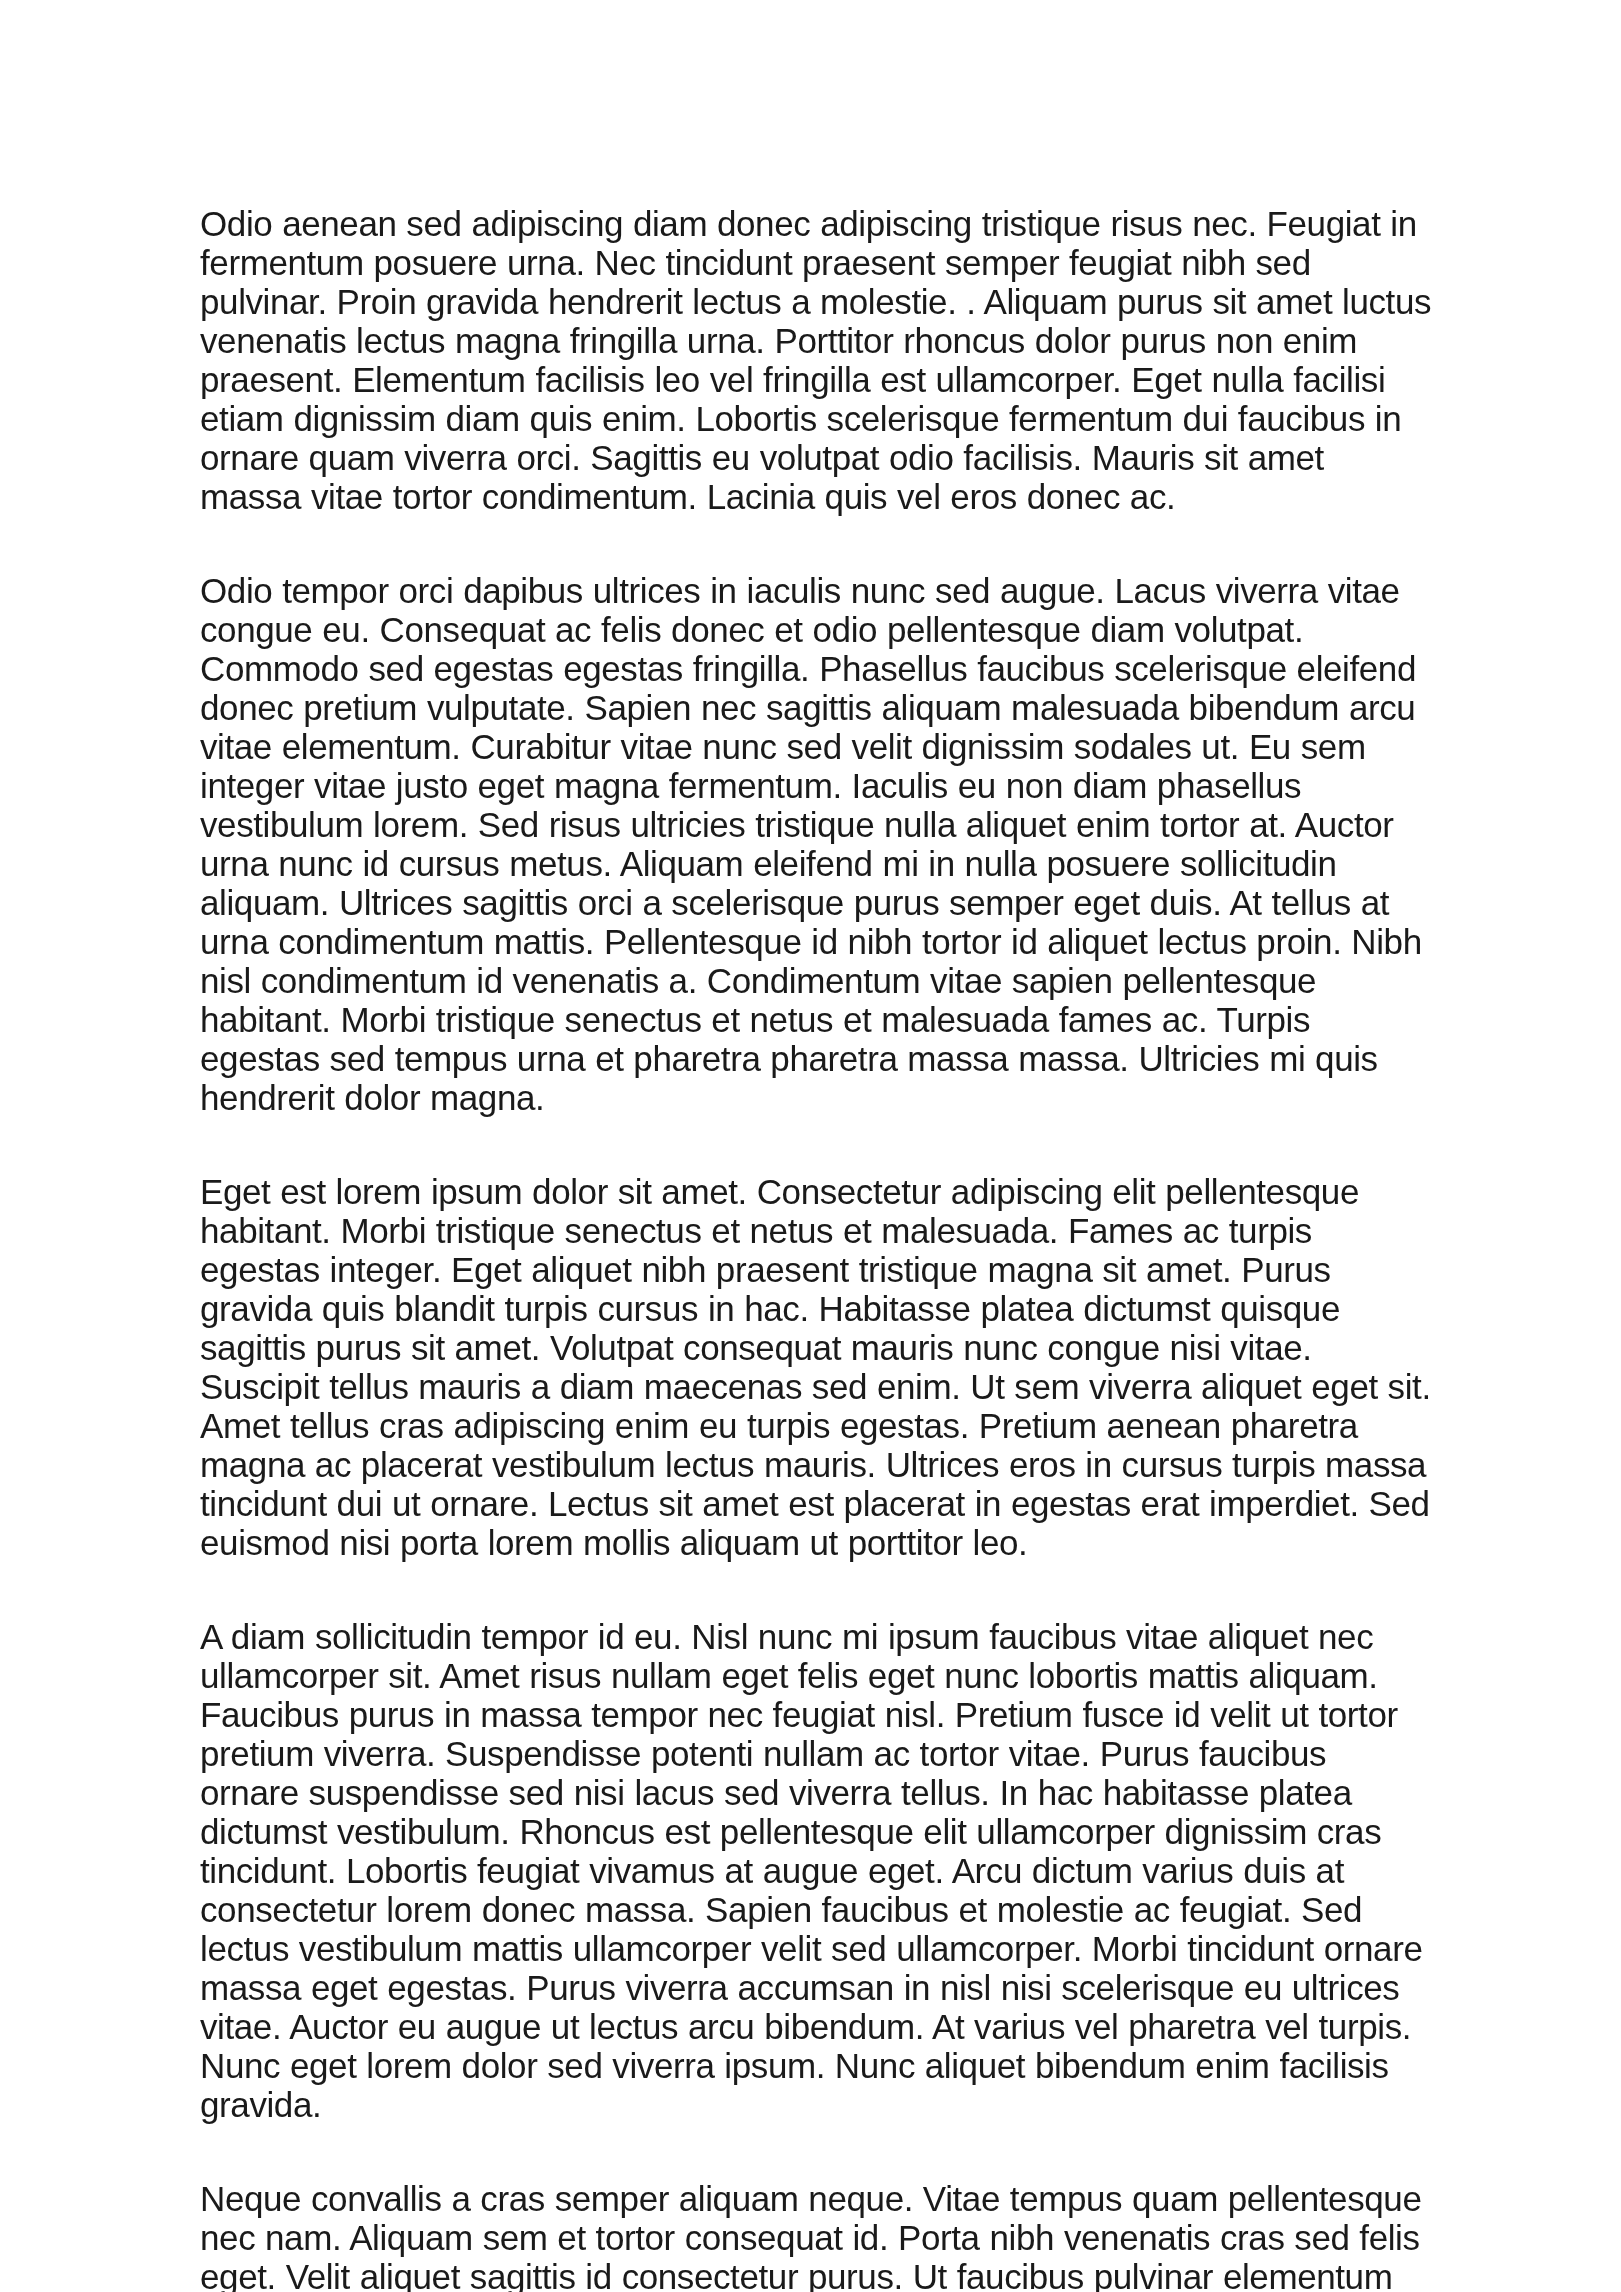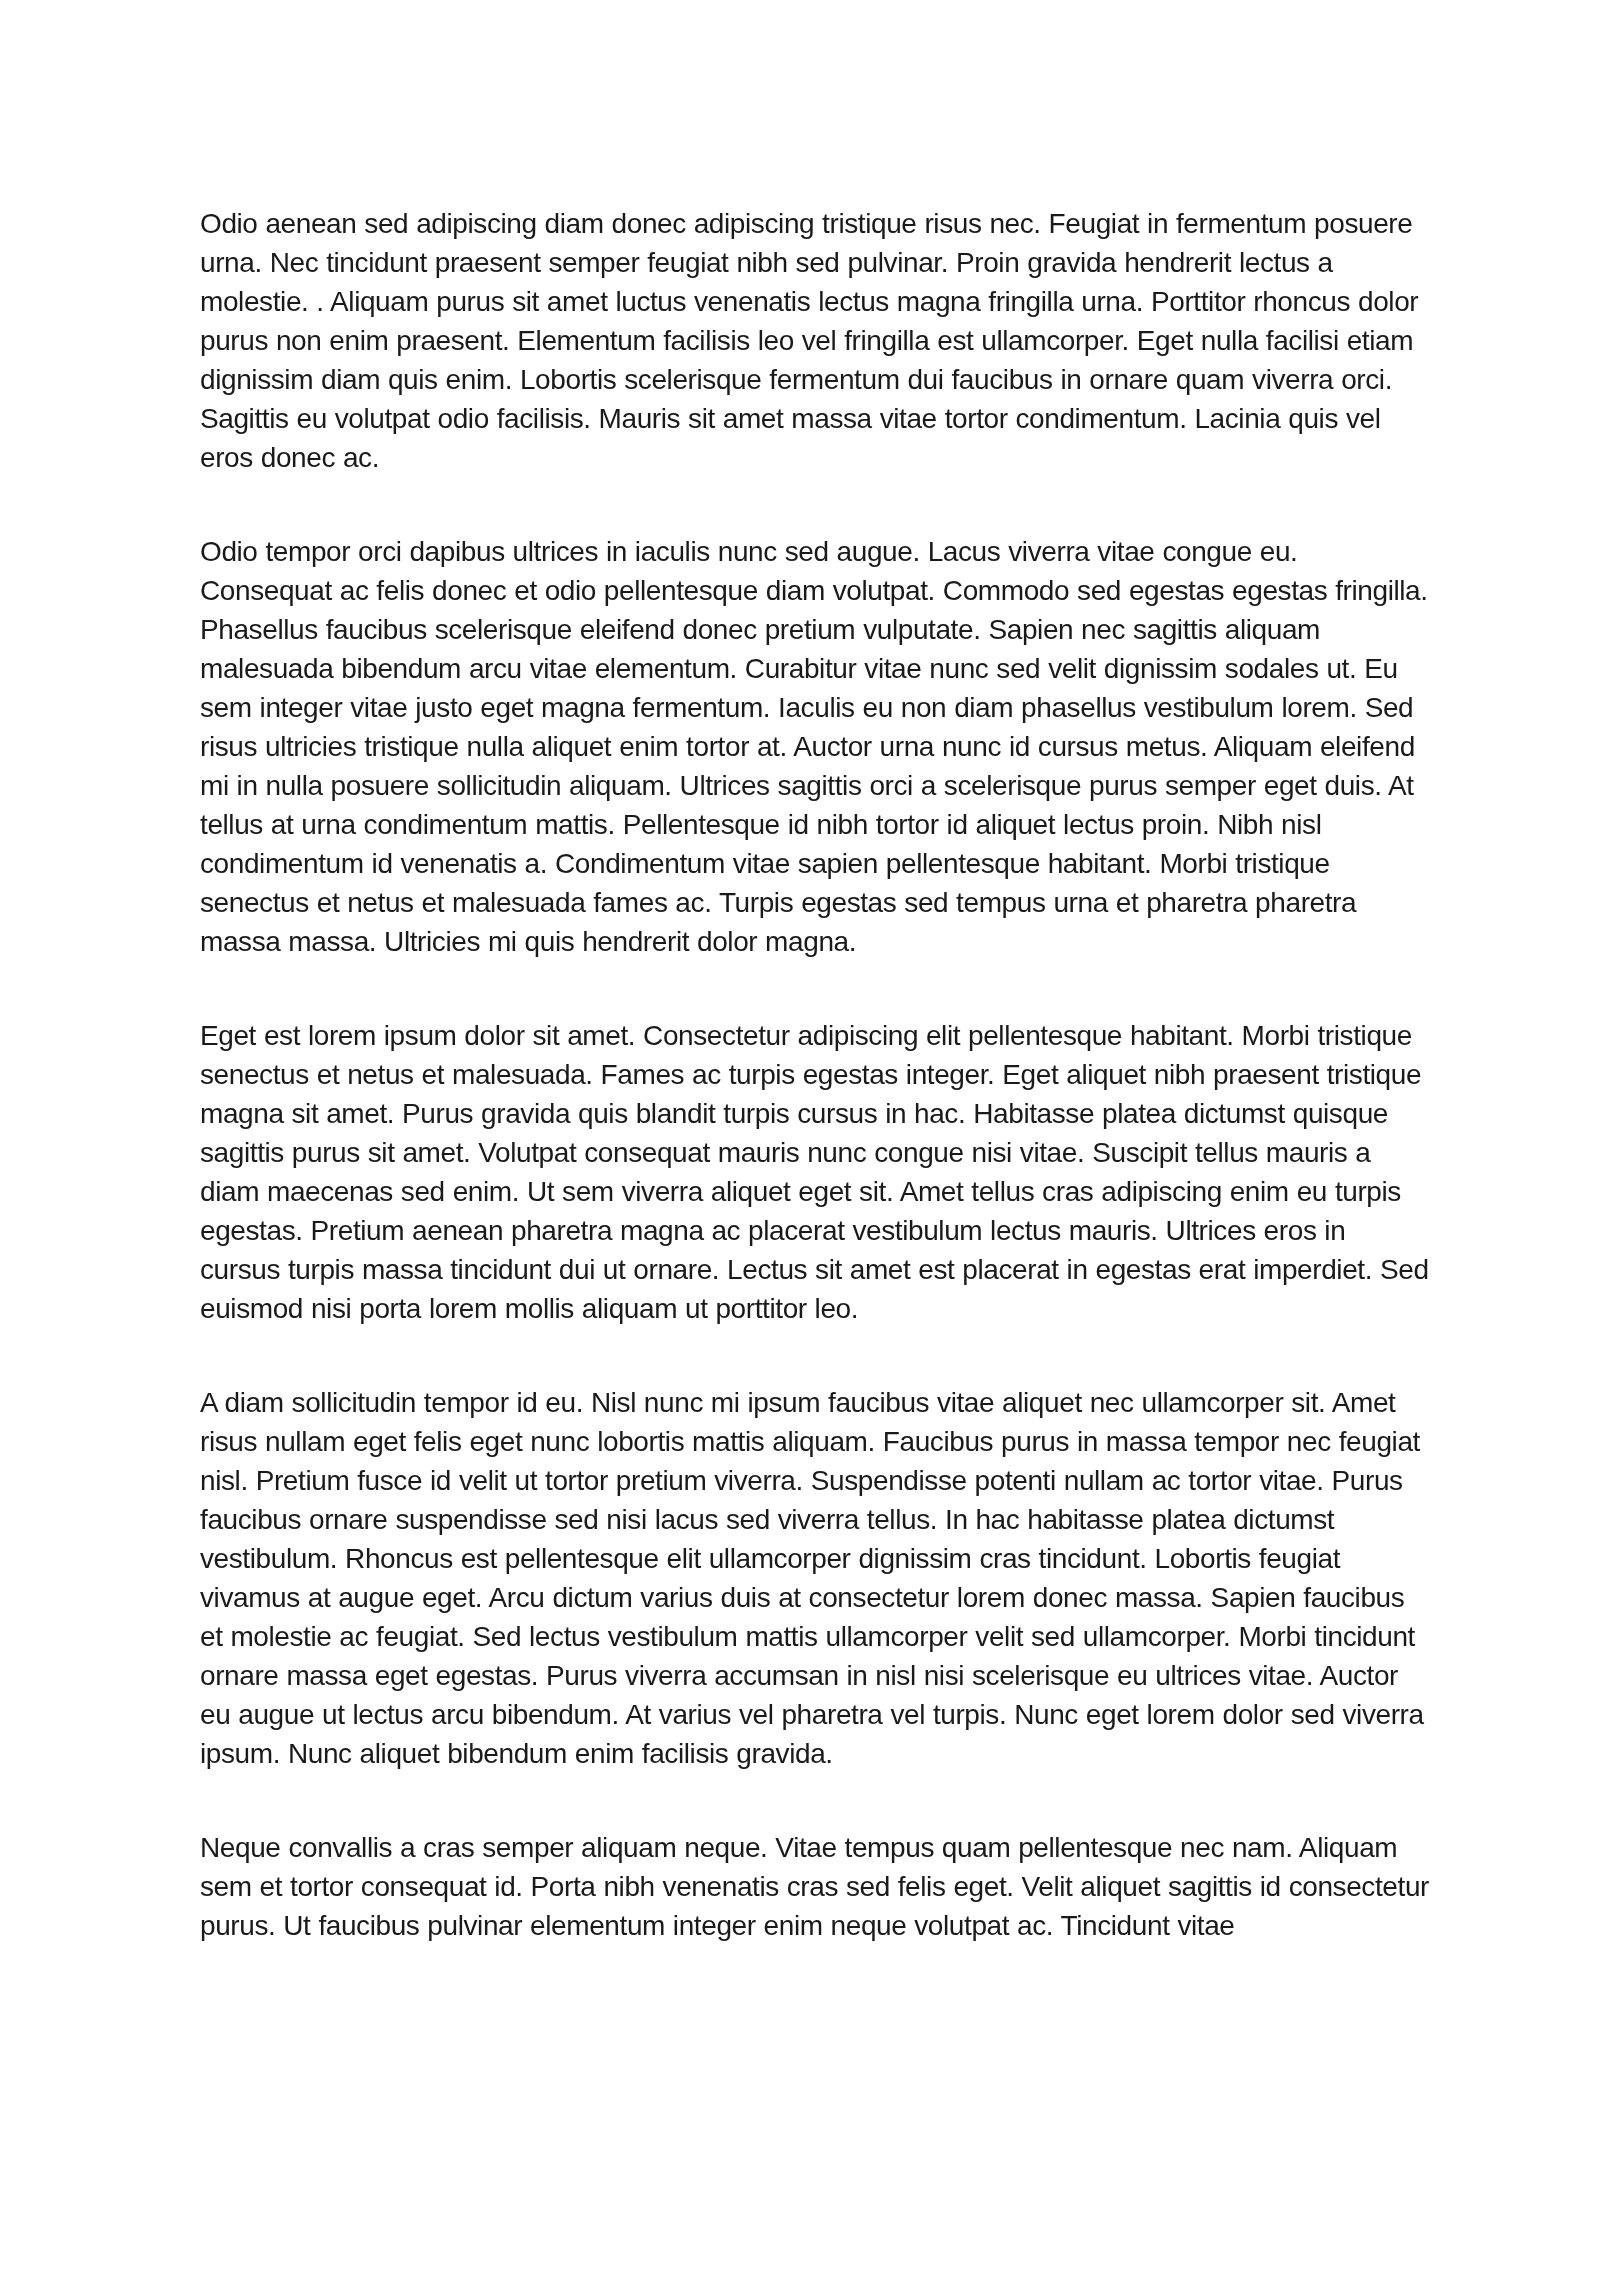--- a/index.html
+++ b/index.html
@@ -11,21 +11,21 @@
   .page {
     position: relative;
     width: 1621px;
     height: 2293px;
     background: #ffffff;
     overflow: hidden;
     padding: 204px 188px 0 200px;
   }
   .para {
     font-family: "Liberation Sans", "DejaVu Sans", sans-serif;
-    font-size: 28px;
+    font-size: 35px;
     letter-spacing: -0.4px;
     line-height: 39px;
     color: #1a1a1a;
     text-align: left;
     margin: 0 0 55px 0;
     word-spacing: 0.5px;
   }
 </style>
 </head>
 <body>

